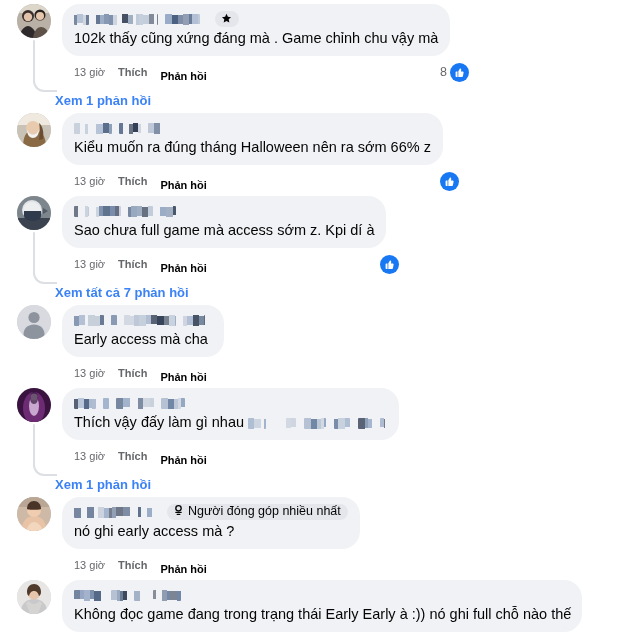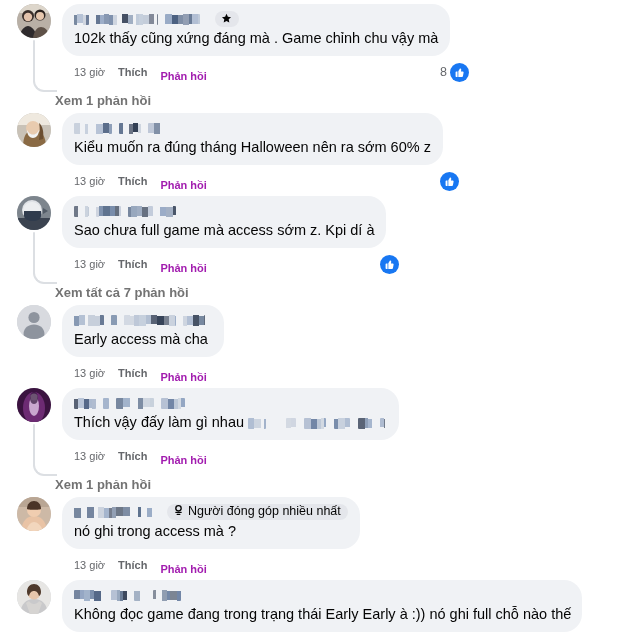--- a/index.html
+++ b/index.html
@@ -137,21 +137,21 @@
     padding: 5px 0 2px 12px;
     height: 22px;
   }
   .action {
     font-size: 11px;
     line-height: 16px;
     color: #65676b;
     white-space: nowrap;
   }
   .action.strong { font-weight: bold; color: #65676b; }
-  .action.link { color: #a21caf; font-weight: bold; margin-top: 8px; }
+  .action.link { color: #000000; font-weight: bold; margin-top: 8px; }
   .action.time { color: #65676b; }
 
   .reactions {
     position: absolute;
     display: flex;
     align-items: center;
     gap: 3px;
     height: 20px;
   }
   .reaction-count {
@@ -166,21 +166,21 @@
     background: #1877f2;
     display: flex;
     align-items: center;
     justify-content: center;
     box-shadow: 0 0 0 1.5px #ffffff;
   }
 
   .view-replies {
     font-size: 13px;
     font-weight: bold;
-    color: #737373;
+    color: #3b82f6;
     padding: 4px 0 4px 0;
     margin-left: 1px;
     display: inline-block;
   }
 
   .replies-row {
     position: relative;
     display: flex;
     align-items: center;
     padding-left: 54px;
@@ -242,21 +242,21 @@
             <rect x="0" y="0" width="34" height="12" fill="#efe9df"></rect>
             <path d="M6 34c0-10 3-17 11-17s12 7 12 17z" fill="#8a6a44"></path>
             <circle cx="16" cy="15" r="7" fill="#e8cbaf"></circle>
             <path d="M10 17c3 6 9 6 12 0 0 5-3 8-6 8s-6-3-6-8z" fill="#f2f2f2"></path>
             <path d="M22 10c4 3 5 10 4 16l-4 1c1-7 1-13 0-17z" fill="#6b4e31"></path>
           </svg>
         </div>
       </div>
       <div class="comment-body"><div class="bubble"><div class="name-row">
             <span><span class="redacted" style="width: 38px; height: 11px; display: inline-block; position: relative; overflow: hidden; margin-right: 7px;"><span style="position: absolute; left: 0px; top: 0px; width: 6px; height: 11px; background: rgb(194, 203, 216); opacity: 0.85;"></span><span style="position: absolute; left: 11px; top: 1px; width: 3px; height: 11px; background: rgb(169, 183, 204); opacity: 0.56;"></span><span style="position: absolute; left: 22px; top: 1px; width: 7px; height: 11px; background: rgb(142, 162, 192); opacity: 0.59;"></span><span style="position: absolute; left: 29px; top: 0px; width: 6px; height: 10px; background: rgb(74, 95, 128); opacity: 0.9;"></span><span style="position: absolute; left: 35px; top: 1px; width: 3px; height: 11px; background: rgb(111, 132, 164); opacity: 0.75;"></span></span><span class="redacted" style="width: 22px; height: 11px; display: inline-block; position: relative; overflow: hidden; margin-right: 7px;"><span style="position: absolute; left: 0px; top: 0px; width: 4px; height: 11px; background: rgb(74, 95, 128); opacity: 0.84;"></span><span style="position: absolute; left: 10px; top: 1px; width: 4px; height: 11px; background: rgb(47, 60, 82); opacity: 0.69;"></span><span style="position: absolute; left: 14px; top: 0px; width: 5px; height: 9px; background: rgb(47, 60, 82); opacity: 0.98;"></span><span style="position: absolute; left: 19px; top: 1px; width: 3px; height: 9px; background: rgb(194, 203, 216); opacity: 0.72;"></span></span><span class="redacted" style="width: 20px; height: 11px; display: inline-block; position: relative; overflow: hidden; margin-right: 7px;"><span style="position: absolute; left: 0px; top: 0px; width: 6px; height: 10px; background: rgb(169, 183, 204); opacity: 0.7;"></span><span style="position: absolute; left: 6px; top: 0px; width: 6px; height: 11px; background: rgb(74, 95, 128); opacity: 0.67;"></span></span></span>
-          </div><div class="comment-text"><span>Kiểu muốn ra đúng tháng Halloween nên ra sớm 60% z</span></div></div><div class="actions" style="position: relative;">
+          </div><div class="comment-text"><span>Kiểu muốn ra đúng tháng Halloween nên ra sớm 66% z</span></div></div><div class="actions" style="position: relative;">
           <span class="action time">13 giờ</span>
           <span class="action strong">Thích</span>
           <span class="action link">Phản hồi</span>
           <span class="reactions" style="left: 378px;">
             <span class="reaction-pill">
               <svg width="11" height="11" viewBox="0 0 16 16" aria-hidden="true">
                 <path fill="#ffffff" d="M5.1 14.6H3.4c-.6 0-1.1-.5-1.1-1.1V7.6c0-.6.5-1.1 1.1-1.1h1.7v8.1zM13.9 7.1c-.2-.3-.6-.6-1-.6h-2.8l.4-2c.2-1-.2-1.9-1-2.3-.4-.2-.9-.1-1.1.3L6.3 6.1v8.5h5.3c.7 0 1.3-.5 1.4-1.2l.9-4.9c.1-.5 0-1-.0-1.4z"></path>
               </svg>
             </span>
           </span>
@@ -355,21 +355,21 @@
             <span><span class="redacted" style="width: 78px; height: 11px; display: inline-block; position: relative; overflow: hidden; margin-right: 7px;"><span style="position: absolute; left: 0px; top: 1px; width: 7px; height: 11px; background: rgb(74, 95, 128); opacity: 0.73;"></span><span style="position: absolute; left: 13px; top: 0px; width: 7px; height: 11px; background: rgb(74, 95, 128); opacity: 0.74;"></span><span style="position: absolute; left: 24px; top: 0px; width: 6px; height: 11px; background: rgb(194, 203, 216); opacity: 0.79;"></span><span style="position: absolute; left: 30px; top: 1px; width: 5px; height: 10px; background: rgb(142, 162, 192); opacity: 0.77;"></span><span style="position: absolute; left: 35px; top: 1px; width: 3px; height: 10px; background: rgb(47, 60, 82); opacity: 0.64;"></span><span style="position: absolute; left: 38px; top: 0px; width: 4px; height: 11px; background: rgb(74, 95, 128); opacity: 0.56;"></span><span style="position: absolute; left: 42px; top: 0px; width: 7px; height: 9px; background: rgb(47, 60, 82); opacity: 0.68;"></span><span style="position: absolute; left: 49px; top: 0px; width: 7px; height: 9px; background: rgb(74, 95, 128); opacity: 0.69;"></span><span style="position: absolute; left: 64px; top: 0px; width: 3px; height: 10px; background: rgb(74, 95, 128); opacity: 0.87;"></span><span style="position: absolute; left: 73px; top: 1px; width: 5px; height: 9px; background: rgb(142, 162, 192); opacity: 0.87;"></span></span></span>
             <span class="badge">
               <span style="display: flex;">
                 <svg class="badge-icon" width="11" height="12" viewBox="0 0 16 18" aria-hidden="true">
                   <circle cx="8" cy="5" r="4" fill="none" stroke="#050505" stroke-width="2"></circle>
                   <path d="M4 11h8M6 14h4" stroke="#050505" stroke-width="2" stroke-linecap="round"></path>
                 </svg>
               </span>
               <span class="badge-text">Người đóng góp nhiều nhất</span>
             </span>
-          </div><div class="comment-text"><span>nó ghi trong access mà ?</span></div></div><div class="actions">
+          </div><div class="comment-text"><span>nó ghi early access mà ?</span></div></div><div class="actions">
           <span class="action time">13 giờ</span>
           <span class="action strong">Thích</span>
           <span class="action link">Phản hồi</span>
         </div></div>
     </div>
     <div class="comment">
       <div class="avatar-col">
         <div class="avatar">
           <svg width="34" height="34" viewBox="0 0 34 34">
             <rect width="34" height="34" fill="#e7e6e4"></rect>

